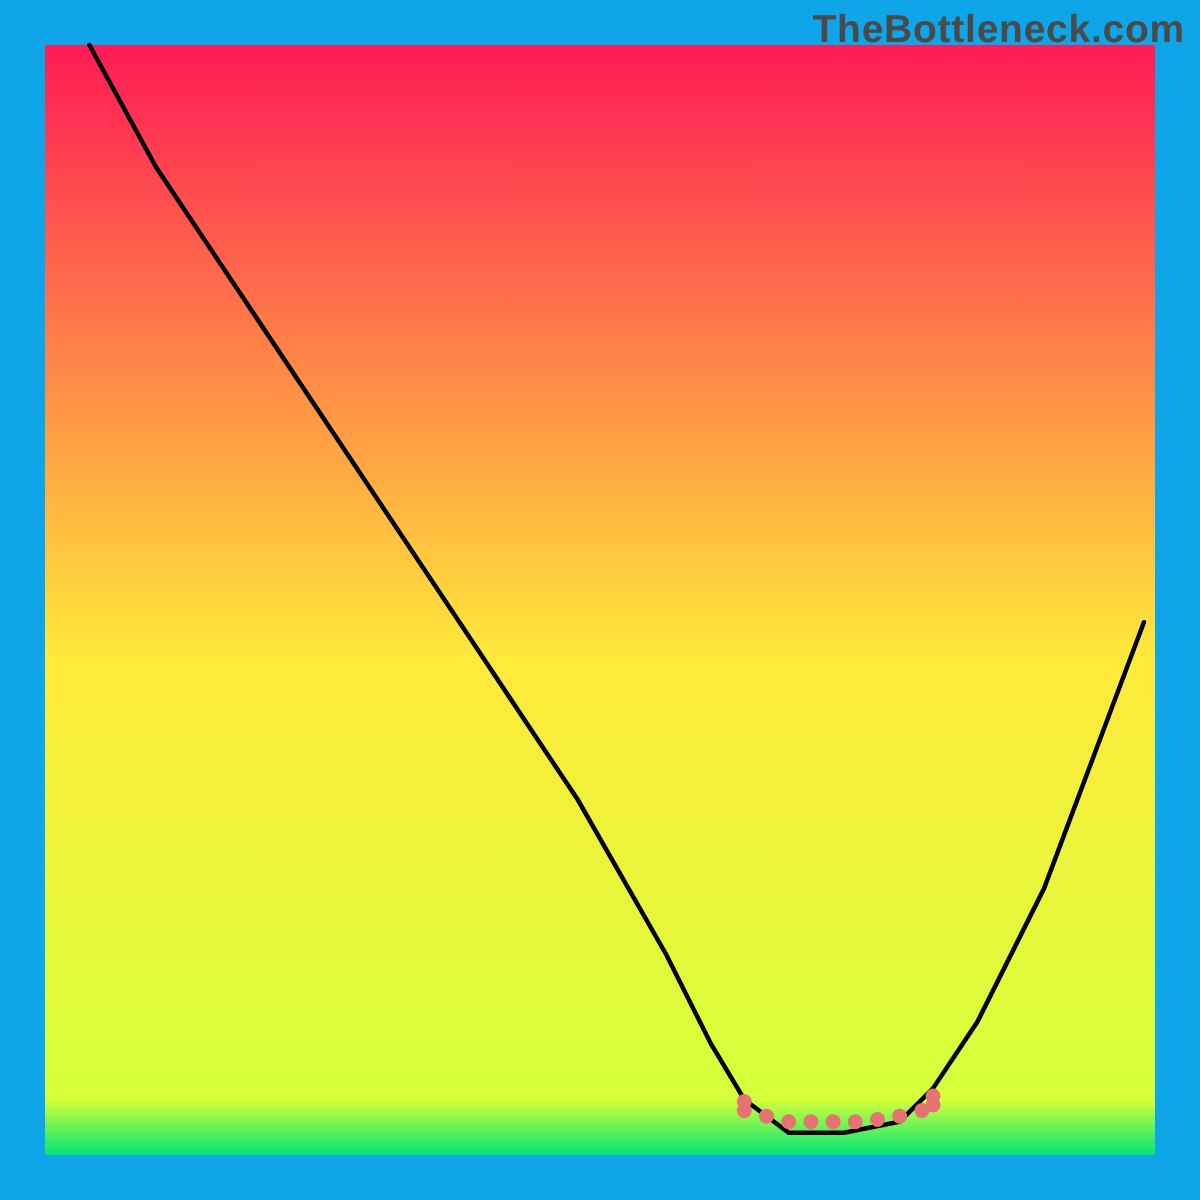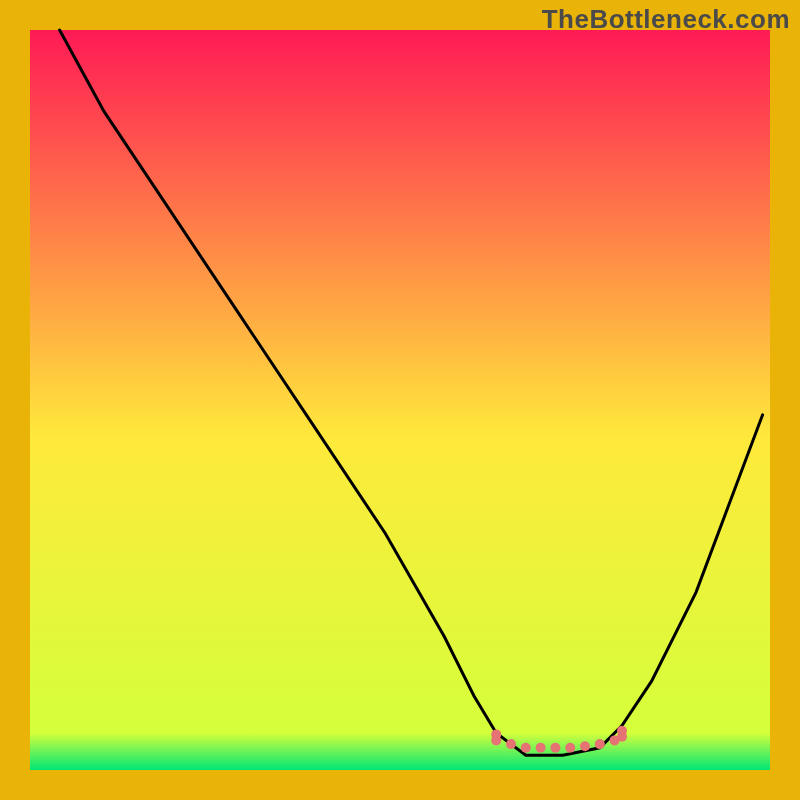--- a/index.html
+++ b/index.html
@@ -1,21 +1,21 @@
 <!DOCTYPE html>
 <html><head>
 <meta charset="utf-8">
 <style>
   * { margin: 0; padding: 0; box-sizing: border-box; }
   html, body { width: 800px; height: 800px; overflow: hidden; background: #000; }
   .frame {
     position: relative;
     width: 800px;
     height: 800px;
-    background: #eab308;
+    background: #0ea5e9;
   }
   .watermark {
     position: absolute;
     top: 4px;
     right: 10px;
     color: #4a4a4a;
     font-family: Arial, sans-serif;
     font-size: 26px;
     font-weight: bold;
     letter-spacing: 0.5px;

